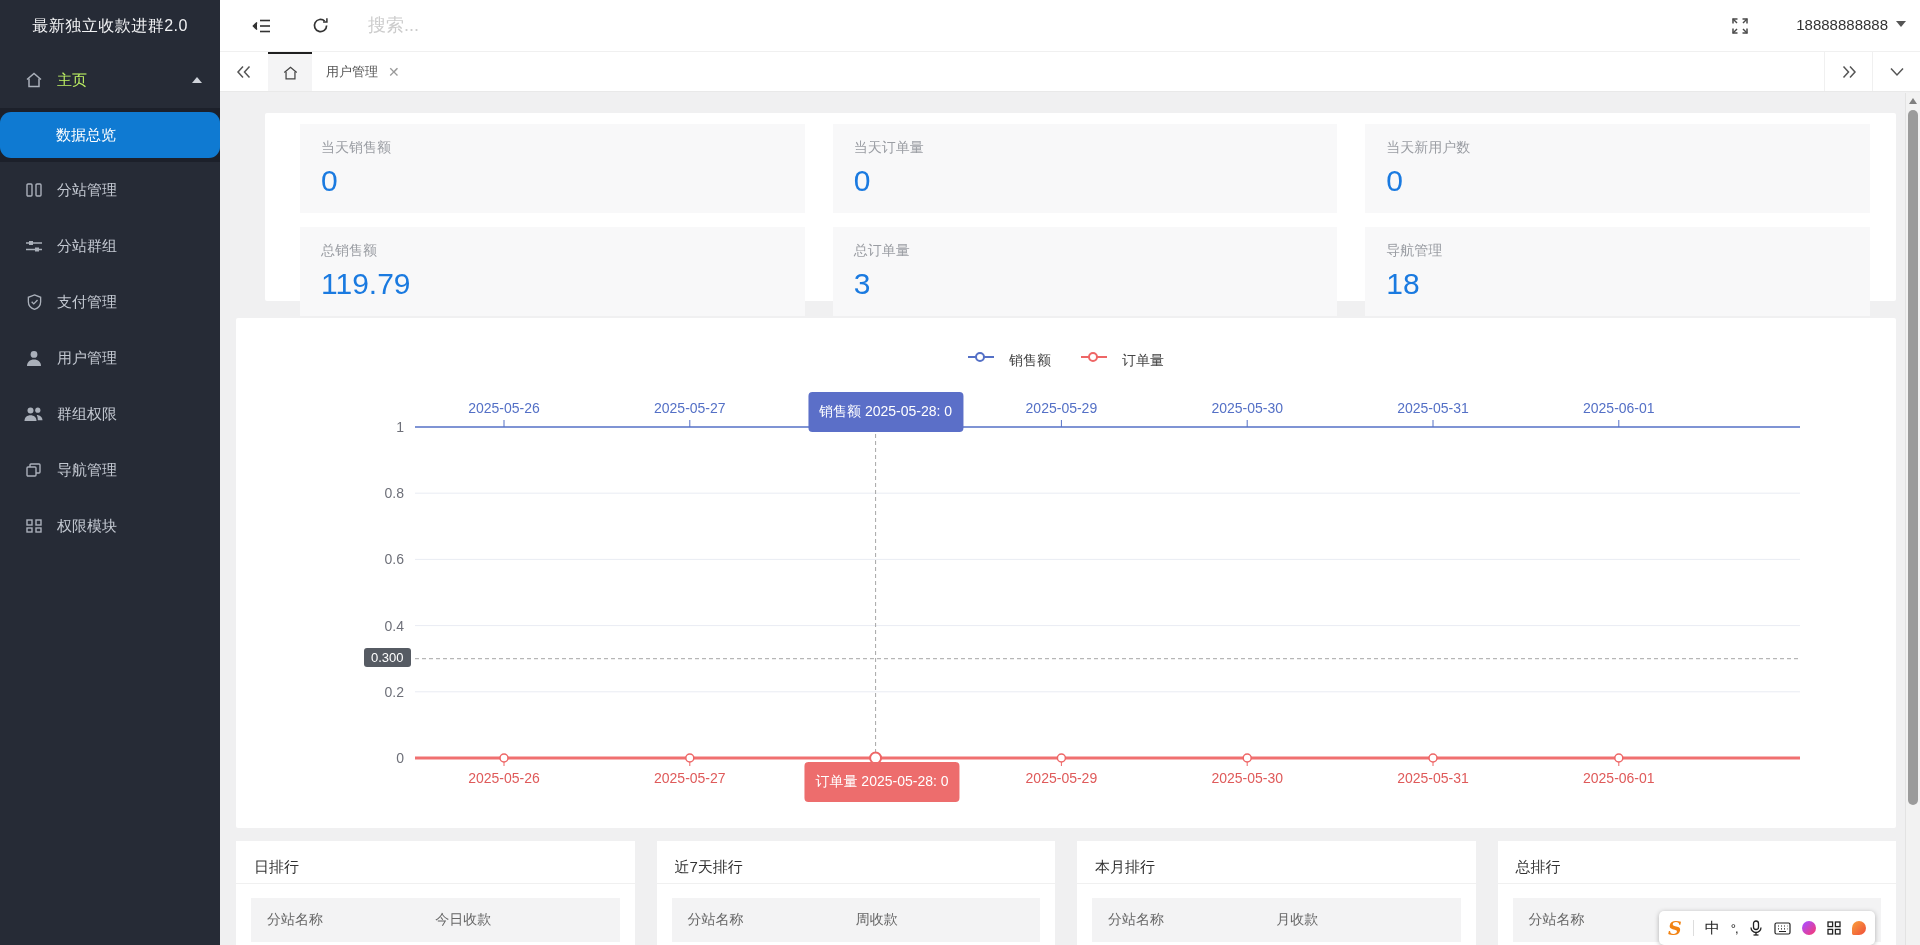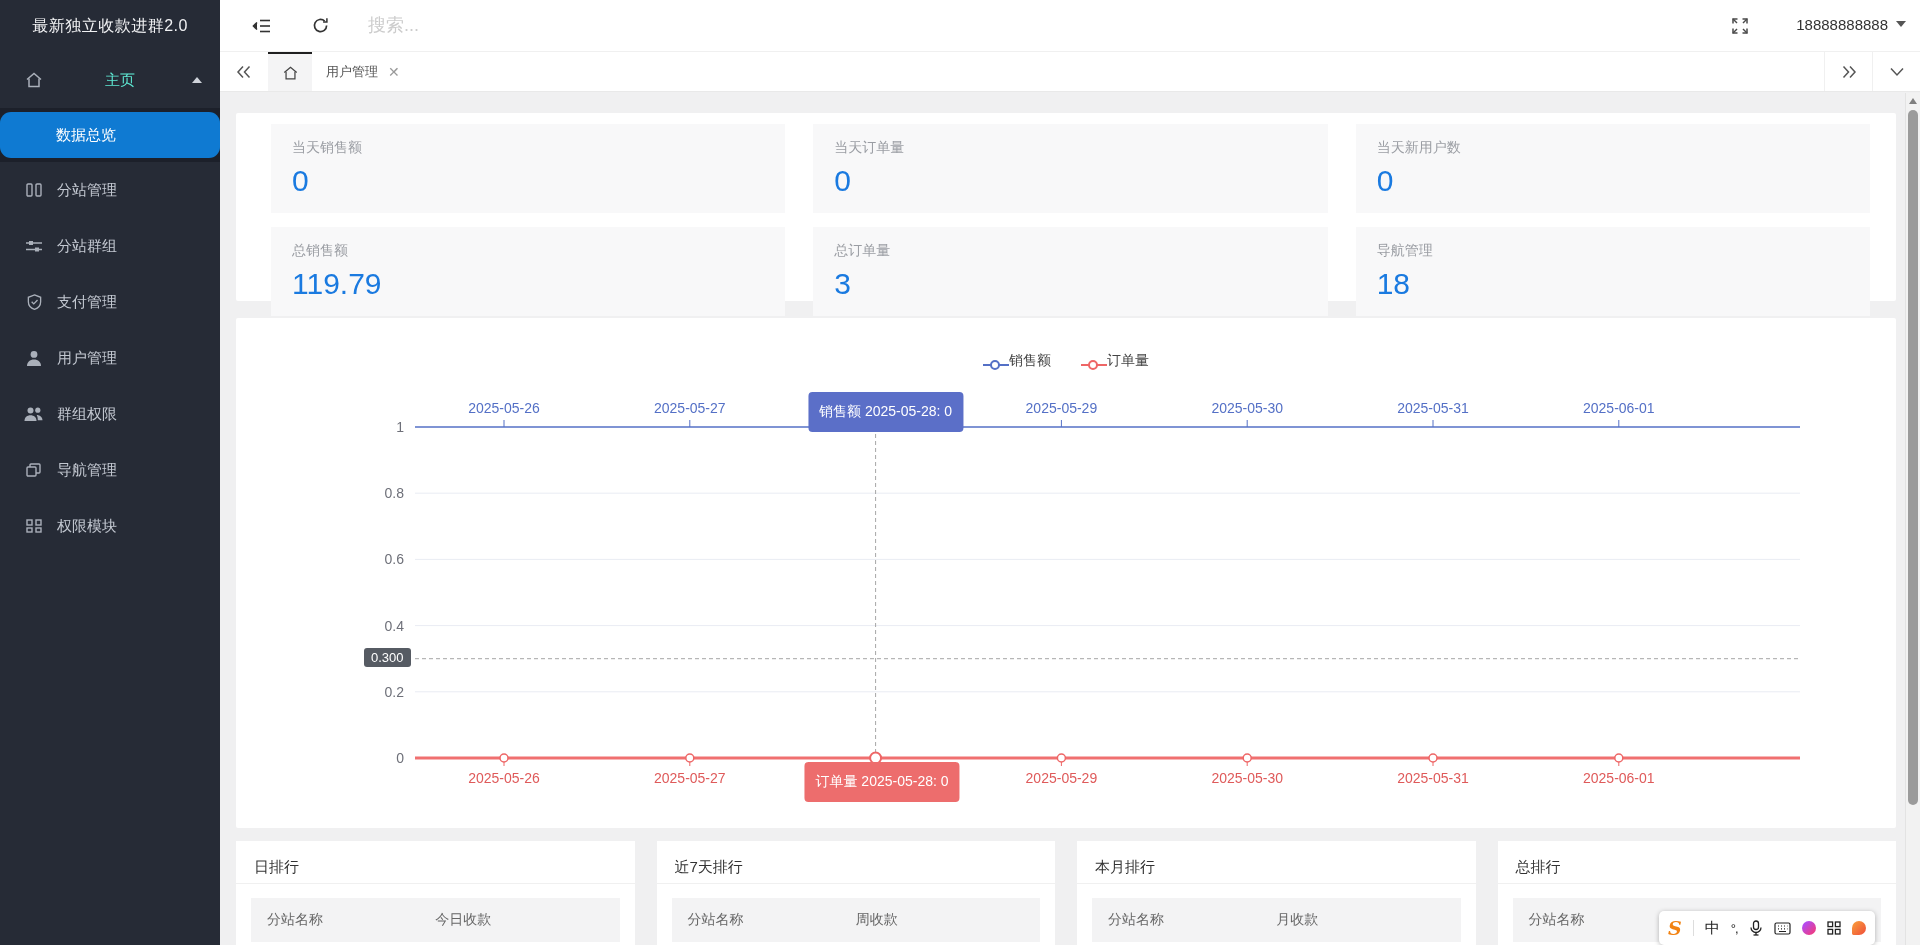--- a/index.html
+++ b/index.html
@@ -9,21 +9,21 @@
 
   
   .sidebar { width:220px; height:100%; background:#262b36; flex:0 0 220px; }
   .sb-title { height:52px; display:flex; align-items:center; justify-content:center;
               color:#f0f1f3; font-size:16px; letter-spacing:.5px; }
   .menu-item { height:56px; display:flex; align-items:center; padding:0 18px 0 24px;
                color:#c3c8d1; font-size:15px; cursor:pointer; }
   .menu-item .mi-icon { width:20px; height:18px; margin-right:13px; display:flex;
                align-items:center; justify-content:center; color:#aab0ba; }
   .menu-item svg { display:block; }
-  .home-item { color:#5eead4;gap:48px; }
+  .home-item { color:#bef264; }
   .caret-up { margin-left:auto; width:0; height:0; border-left:5px solid transparent;
               border-right:5px solid transparent; border-bottom:6px solid #cfd3da; }
   .submenu { background:#1c202a; padding:4px 0; }
   .submenu-item { height:46px; display:flex; align-items:center; padding-left:56px;
                   font-size:15px; color:#d6dade; cursor:pointer;border-radius:11px; }
   .submenu-item.active { background:#0f7ad2; color:#ffffff; }
 
   
   .main { flex:1; display:flex; flex-direction:column; position:relative; min-width:0; }
 
@@ -52,29 +52,29 @@
   .tabbar-spacer { flex:1; }
   .tab-right-btn { width:48px; display:flex; align-items:center; justify-content:center;
                    color:#555; border-left:1px solid #f0f0f0; cursor:pointer; }
 
   
   .content { flex:1; background:#f0f0f1; padding:21px 24px 0 16px; overflow:hidden;
              position:relative; }
   .panel { background:#fff; border-radius:2px; }
 
   .stats-panel { display:grid; grid-template-columns:1fr 1fr 1fr; gap:14px 28px;
-                 padding:11px 26px 12px 35px; height:188px; }
+                 padding:11px 26px 12px 35px; height:188px;margin-left:29px; }
   .stat-card { background:#f8f8f9; padding:15px 21px; }
   .stat-label { font-size:14px; color:#9a9da3; }
   .stat-value { font-size:30px; color:#1a7ae0; margin-top:7px; }
 
   .chart-panel { margin-top:17px; height:510px; position:relative; }
   .chart-legend { position:absolute; top:34px; left:0; width:100%; display:flex;
                   justify-content:center; gap:30px; z-index:3; }
-  .legend-item { display:flex; align-items:flex-end; gap:0; cursor:pointer; }
+  .legend-item { display:flex; align-items:flex-start; gap:15px; cursor:pointer; }
   .legend-marker { position:relative; width:26px; height:10px; }
   .legend-marker .lm-line { position:absolute; left:0; right:0; top:4px; height:2px; }
   .legend-marker .lm-dot { position:absolute; left:7px; top:0; width:10px; height:10px;
                   border-radius:50%; background:#fff; border:2px solid; }
   .legend-label { font-size:14px; color:#444; }
   .chart-svg { position:absolute; inset:0; }
   .tip { position:absolute; transform:translateX(-50%); padding:11px 11px; border-radius:4px;
          color:#fff; font-size:14px; white-space:nowrap; z-index:4; }
   .ylabel-tag { position:absolute; background:#565b63; color:#fff; font-size:13px;
                 padding:2px 7px; border-radius:3px; z-index:4; }

